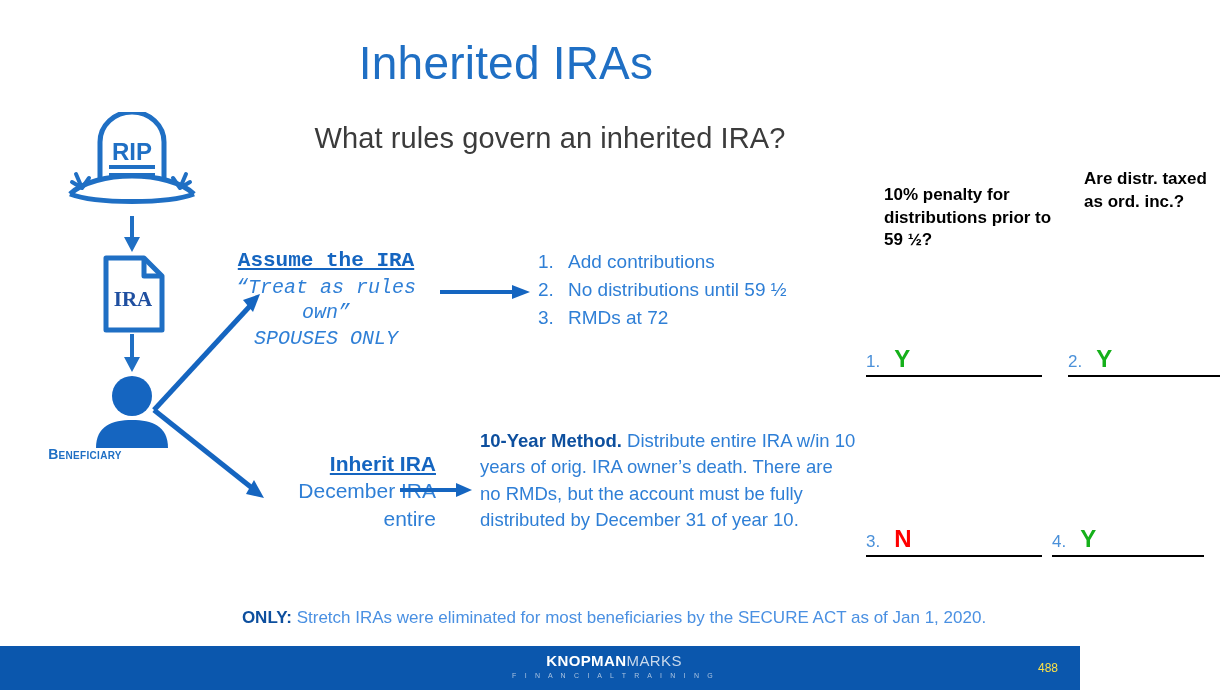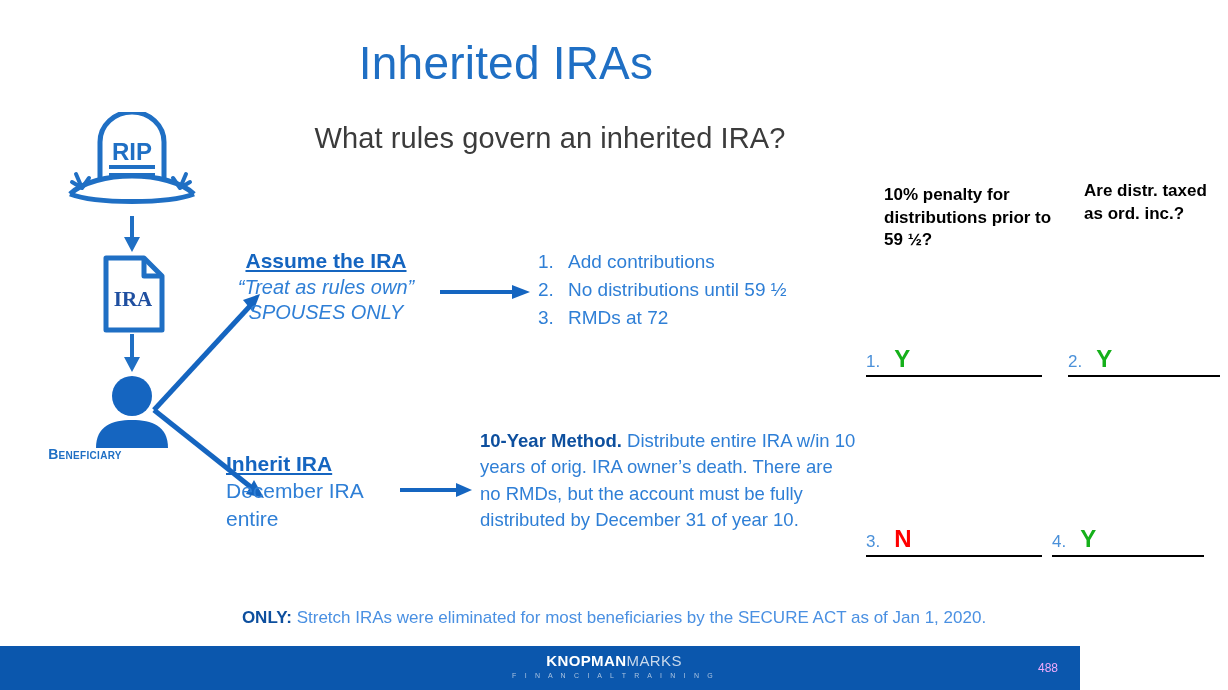--- a/index.html
+++ b/index.html
@@ -81,20 +81,21 @@
     color: #1565c0;
   }
   #b1-block {
     position: absolute;
     left: 218px;
     top: 248px;
     width: 216px;
     text-align: center;
     color: #2f7fd6;
     line-height: 1.28;
+    font-family: Liberation Mono, monospace;
   }
   #b1-title { font-size: 21px; }
   #b1-sub1 { font-size: 20px; font-style: italic; }
   #b1-sub2 { font-size: 20px; font-style: italic; }
 
   #arrow1-svg {
     position: absolute;
     left: 440px;
     top: 280px;
     width: 92px;
@@ -112,21 +113,21 @@
   }
   #b1-list .li { display: flex; }
   #b1-list .num { width: 30px; flex: none; }
 
   
   #b2-block {
     position: absolute;
     left: 226px;
     top: 450px;
     width: 210px;
-    text-align: left;
+    text-align: right;
     color: #2f7fd6;
     line-height: 1.3;
   }
   #b2-title { font-size: 21px; }
   #b2-sub { font-size: 21px; }
 
   #arrow2-svg {
     position: absolute;
     left: 400px;
     top: 478px;
@@ -147,21 +148,21 @@
 
   
   .col-header {
     position: absolute;
     font-size: 17px;
     font-weight: bold;
     color: #000000;
     line-height: 1.33;
   }
   #hdr1 { left: 884px; top: 184px; width: 170px; }
-  #hdr2 { left: 1084px; top: 180px; width: 140px; }
+  #hdr2 { left: 1084px; top: 168px; width: 140px; }
 
   .ans {
     position: absolute;
     width: 176px;
     border-bottom: 2px solid #000000;
     padding-bottom: 2px;
     white-space: nowrap;
   }
   .ans .idx {
     font-size: 17px;
@@ -217,21 +218,21 @@
     margin-top: 3px;
     font-size: 7px;
     letter-spacing: 3.2px;
     color: #aac3e0;
   }
   #pagenum {
     position: absolute;
     right: 22px;
     top: 15px;
     font-size: 12px;
-    color: #f0abfc;
+    color: #fde047;
   }
 </style>
 </head>
 <body>
 
 <div id="slide">
 
   <div id="title">Inherited IRAs</div>
   <div id="subtitle">What rules govern an inherited IRA?</div>
 

